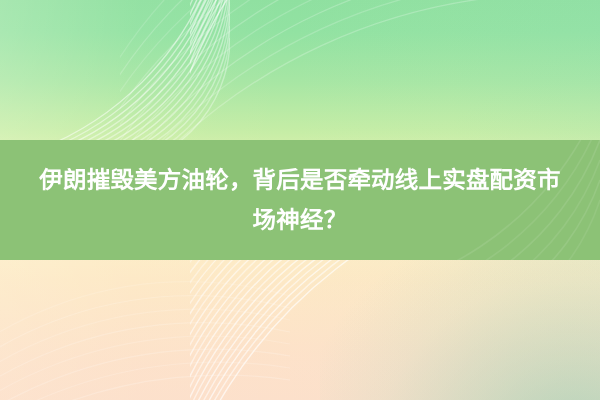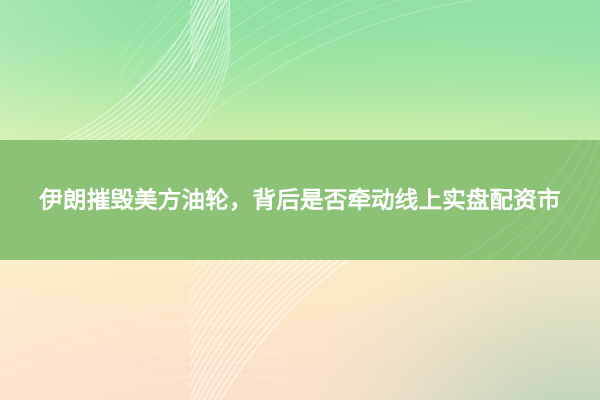--- a/index.html
+++ b/index.html
@@ -265,16 +265,17 @@
         <path d="M600,-20 A300,300 0 0,1 320,170" opacity="0.8"></path>
         <path d="M600,0   A280,280 0 0,1 340,180" opacity="0.9"></path>
         <path d="M600,20  A260,260 0 0,1 360,190" opacity="0.8"></path>
         <path d="M600,40  A240,240 0 0,1 380,200" opacity="0.9"></path>
         <path d="M600,60  A220,220 0 0,1 400,210" opacity="0.7"></path>
       </g>
     </svg>
 
     <h1 class="title-text">
       <span>伊朗摧毁美方油轮，背后是否牵动线上实盘配资市</span><br>
+      <span>场神经？</span>
     </h1>
   </div>
 
 </div>
 
 </body></html>

